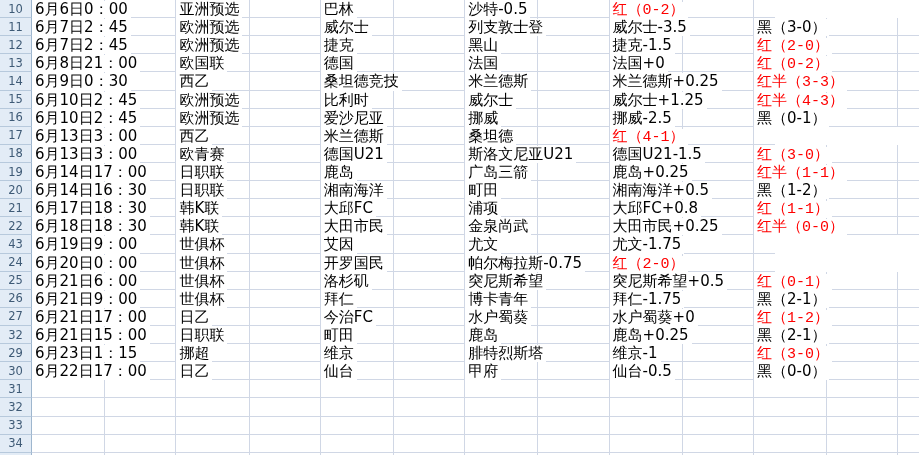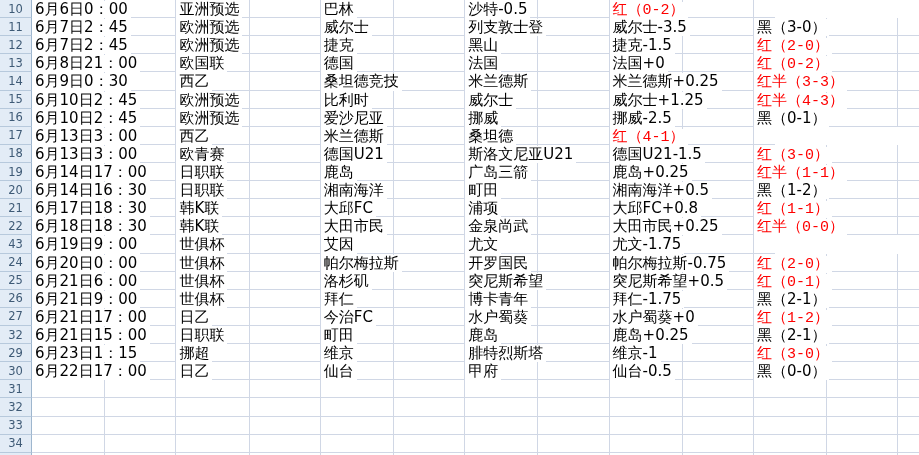--- a/index.html
+++ b/index.html
@@ -238,21 +238,20 @@
     <div class="cell"><span class="txt">尤文</span></div>
     <div class="cell"><span class="txt">尤文-1.75</span></div>
     <div class="cell filler"></div>
   </div>
       <div class="row">
     <div class="rowhead">
           <span>24</span>
         </div>
     <div class="cell"><span class="txt">6月20日0：00</span></div>
     <div class="cell"><span class="txt">世俱杯</span></div>
-    <div class="cell"><span class="txt">帕尔梅拉斯</span></div>
     <div class="cell"><span class="txt">开罗国民</span></div>
     <div class="cell"><span class="txt">帕尔梅拉斯-0.75</span></div>
     <div class="cell"><span class="txt result-red">红（2-0）</span></div>
     <div class="cell filler"></div>
   </div>
       <div class="row">
     <div class="rowhead">
           <span>25</span>
         </div>
     <div class="cell"><span class="txt">6月21日6：00</span></div>

